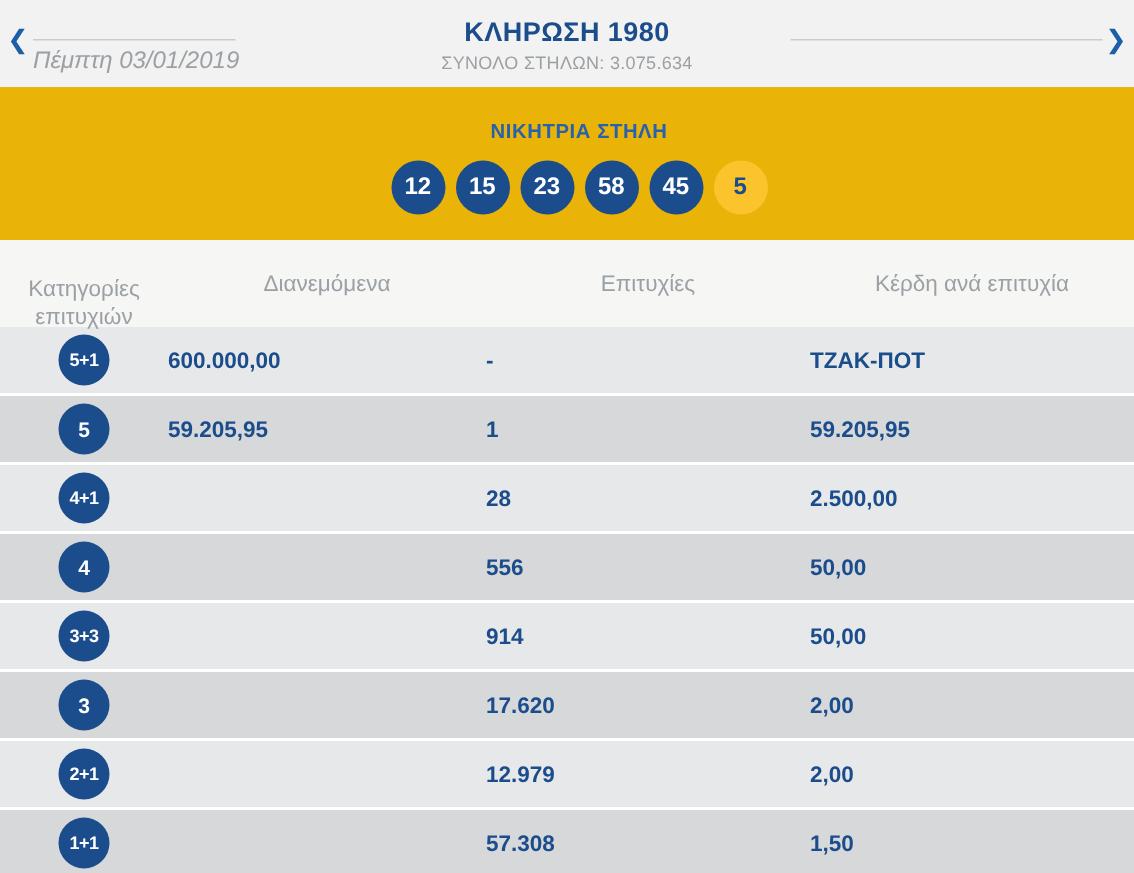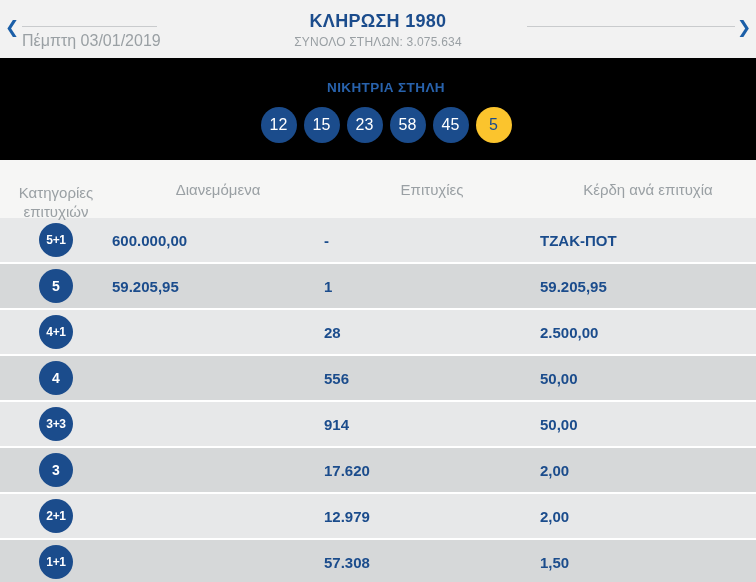--- a/index.html
+++ b/index.html
@@ -21,32 +21,32 @@
   
   .topbar{position:relative;width:100%;height:58px;background:var(--topbar_bg);}
   .nav-btn{position:absolute;top:14px;width:22px;height:26px;border:none;background:transparent;
     color:#1b5fa8;font-size:17px;font-weight:bold;cursor:pointer;line-height:26px;padding:0;
     font-family:"DejaVu Sans", sans-serif;}
   .nav-btn.prev{left:1px;}
   .nav-btn.next{right:1px;}
   .hline{position:absolute;top:26px;height:1px;background:var(--line);}
   .hline.left{left:22px;width:135px;}
   .hline.right{right:21px;width:208px;}
-  .draw-date{position:absolute;left:22px;top:32px;font-size:16px;color:var(--muted_text);}
+  .draw-date{position:absolute;left:22px;top:32px;font-size:16px;color:var(--muted_text);font-style:italic;}
   .topbar-center{position:absolute;left:0;top:0;width:100%;text-align:center;pointer-events:none;}
   .draw-title{margin-top:11px;font-size:18px;font-weight:bold;color:var(--navy);letter-spacing:.3px;}
   .draw-subtitle{margin-top:3px;font-size:12px;color:var(--muted_text);letter-spacing:.2px;}
 
   
-  .winning{height:102px;background:#000000;text-align:center;padding-left:16px;}
+  .winning{height:102px;background:#eab308;text-align:center;padding-left:16px;}
   .winning-heading{padding-top:22px;font-size:13.5px;font-weight:bold;color:var(--heading_blue);
     letter-spacing:.4px;}
   .balls{margin-top:12px;display:flex;justify-content:center;gap:7px;}
   .ball{width:36px;height:36px;border-radius:50%;background:var(--navy);color:#ffffff;
-    display:flex;align-items:center;justify-content:center;font-size:16px;font-weight:normal;}
+    display:flex;align-items:center;justify-content:center;font-size:16px;font-weight:bold;}
   .ball.joker{background:var(--joker_yellow);color:var(--navy);}
 
   
   .results{width:100%;}
   .thead{display:grid;grid-template-columns:112px 212px 216px 216px;height:58px;
     background:var(--thead_bg);align-items:center;}
   .th{color:var(--muted_text);font-size:15px;text-align:center;line-height:1.25;}
   .th.c1{max-width:92px;justify-self:center;margin-top:24px;}
   .tbody .row{display:grid;grid-template-columns:112px 212px 216px 216px;height:44px;
     align-items:center;margin-bottom:2px;}

